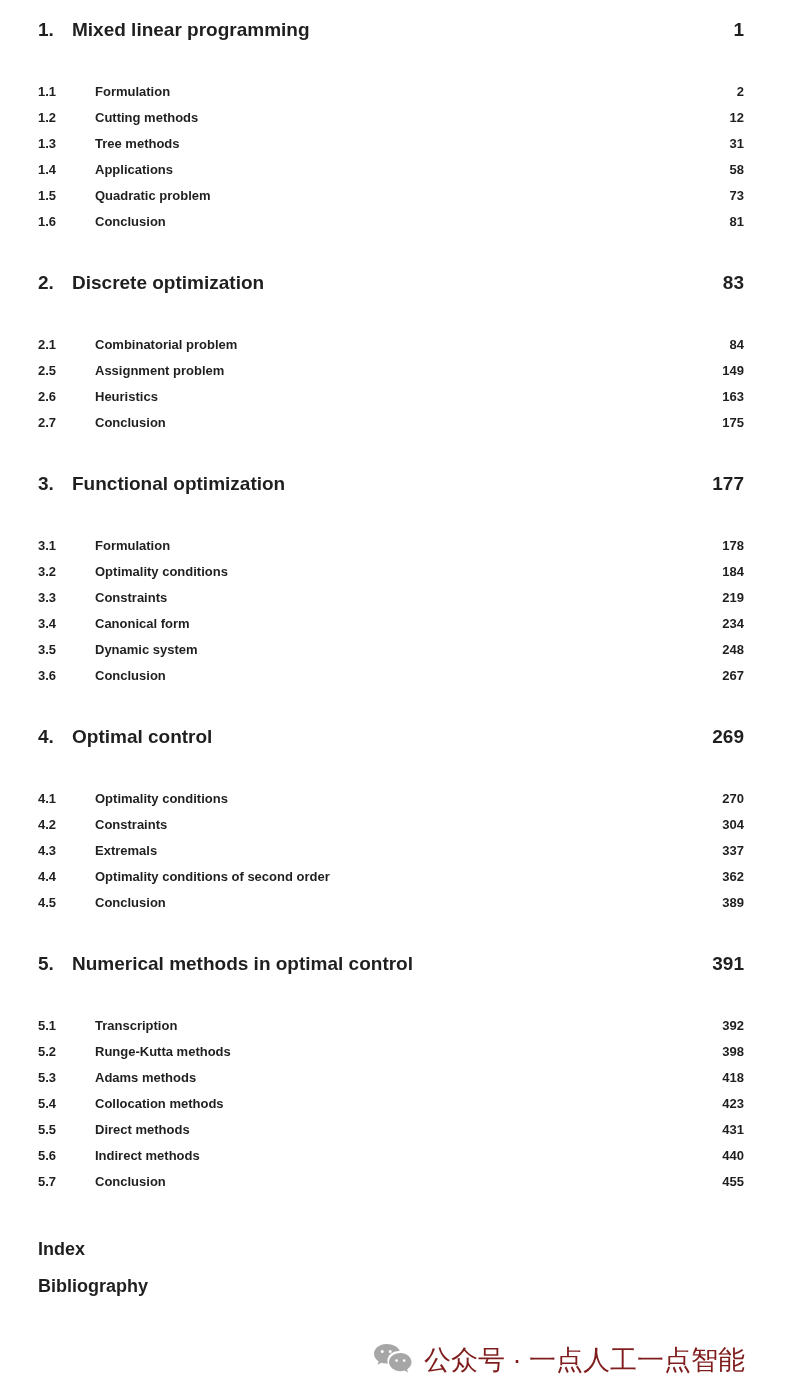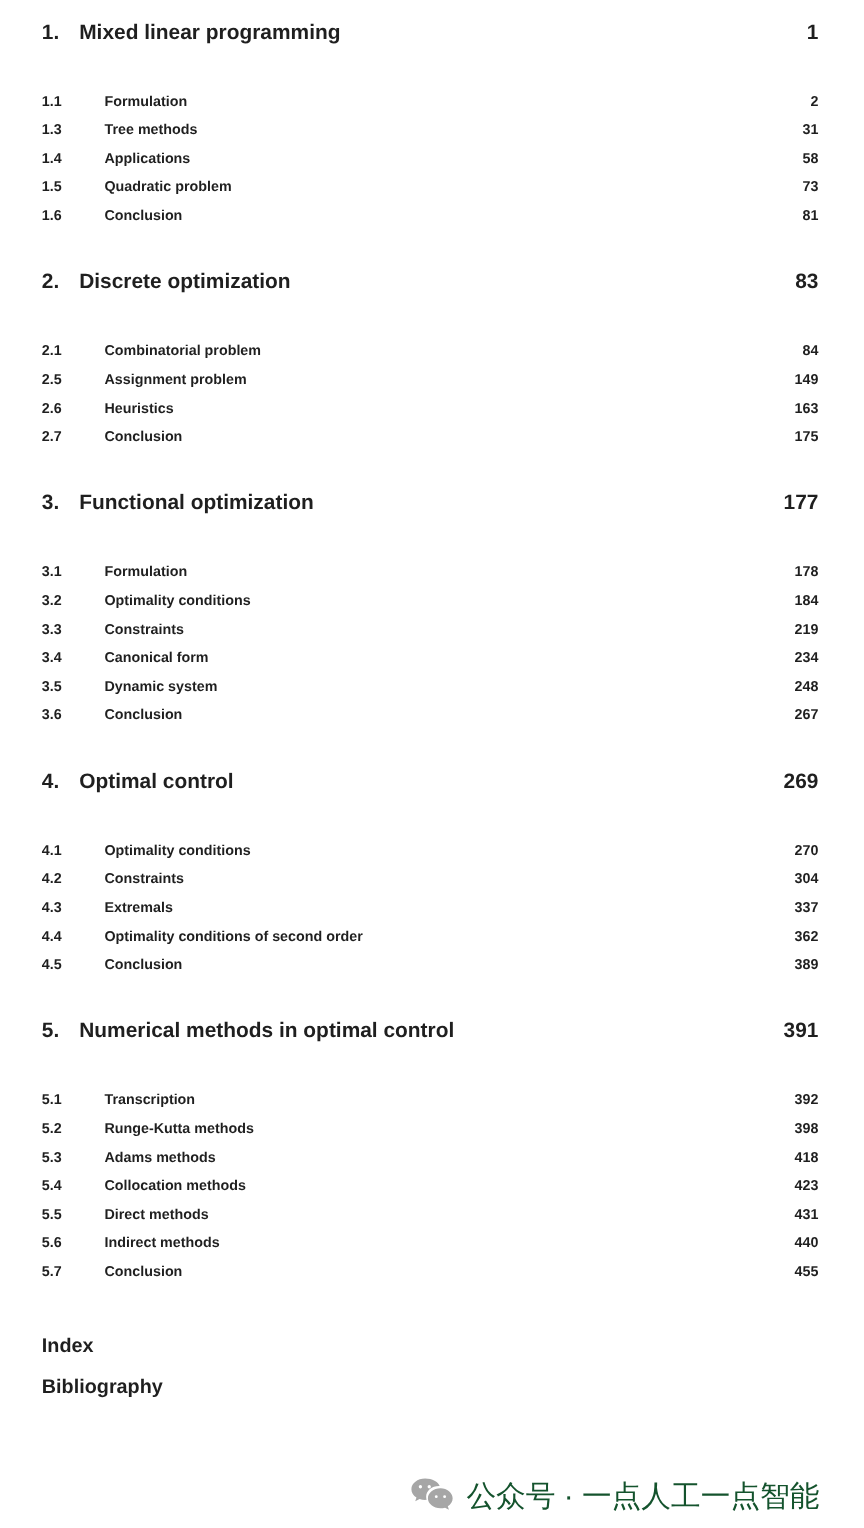--- a/index.html
+++ b/index.html
@@ -70,21 +70,21 @@
   .backmatter-row + .backmatter-row {
     margin-top: 11px;
   }
   .watermark {
     position: absolute;
     right: 40px;
     bottom: 11px;
     display: flex;
     align-items: center;
     gap: 10px;
-    color: #14532d;
+    color: #7f1d1d;
     font-size: 27px;
     font-weight: 400;
     white-space: nowrap;
   }
   .watermark svg {
     display: block;
   }
 </style>
 </head>
 <body>
@@ -95,20 +95,25 @@
         <div class="row chapter-row">
           <span class="num">1.</span>
           <span class="title">Mixed linear programming</span>
           <span class="page">1</span>
         </div>
         <div class="sections">
           <div class="row section-row">
             <span class="num">1.1</span>
             <span class="title">Formulation</span>
             <span class="page">2</span>
+          </div>
+          <div class="row section-row">
+            <span class="num">1.2</span>
+            <span class="title">Cutting methods</span>
+            <span class="page">12</span>
           </div>
           <div class="row section-row">
             <span class="num">1.3</span>
             <span class="title">Tree methods</span>
             <span class="page">31</span>
           </div>
           <div class="row section-row">
             <span class="num">1.4</span>
             <span class="title">Applications</span>
             <span class="page">58</span>

